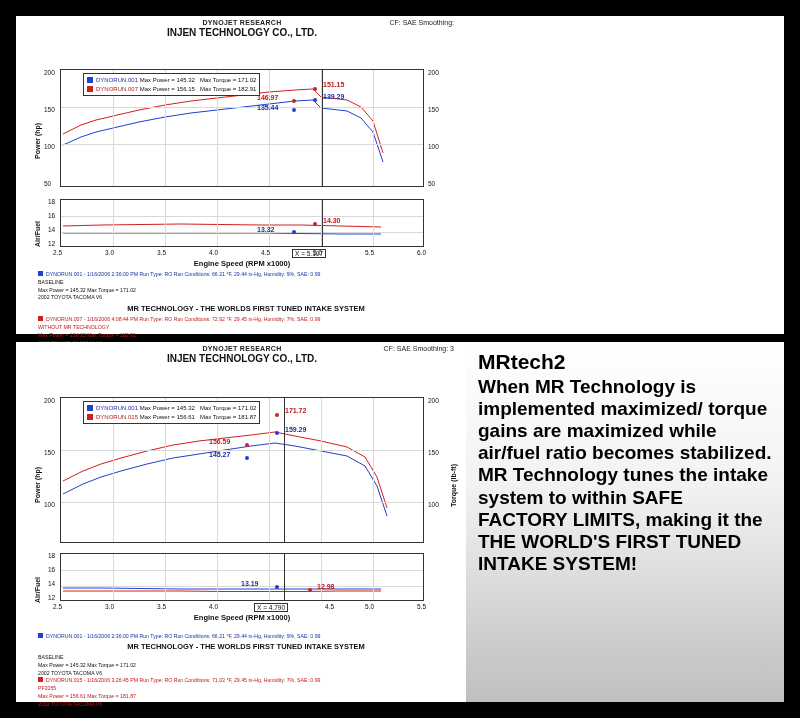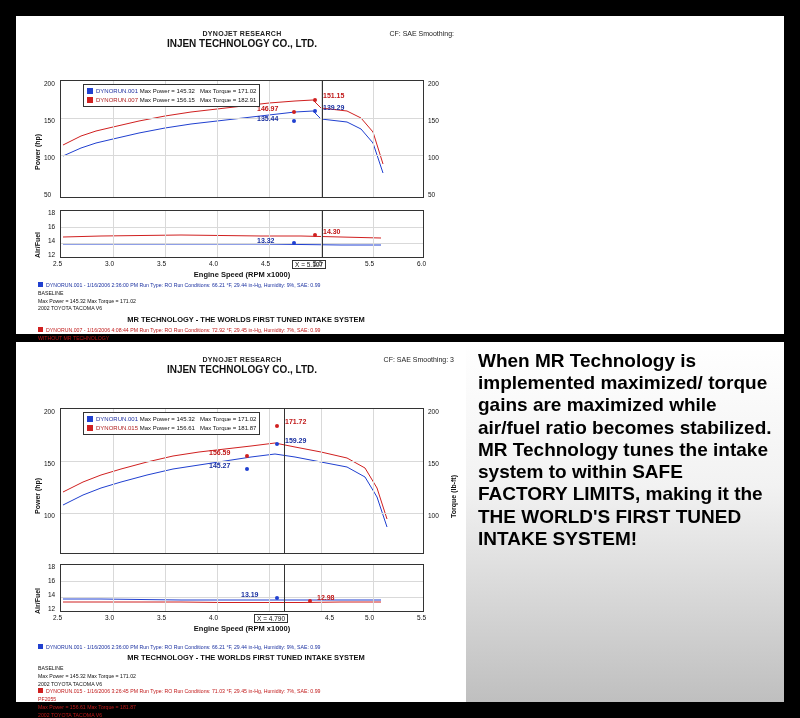--- a/index.html
+++ b/index.html
@@ -13,21 +13,21 @@
   .chart-area{position:absolute;left:0;top:0;width:450px;height:100%;background:#fff;}
   .text-area{position:absolute;left:450px;top:0;width:318px;height:100%;
              background:linear-gradient(to bottom,#ffffff 0%,#fdfdfd 55%,#c9c9c9 100%);
              padding:8px 10px 0 12px;box-sizing:border-box;}
   .text-area.grey{background:linear-gradient(to bottom,#ffffff 0%,#f2f2f2 40%,#bfbfbf 100%);}
 
   .blurb-title{font-size:21px;font-weight:bold;color:#000;line-height:1.12;margin:0 0 2px 0;}
   .blurb-body{font-size:19px;font-weight:bold;color:#000;line-height:1.17;margin:0;}
 
   
-  .dyno{position:absolute;left:10px;top:14px;width:432px;height:100%;}
+  .dyno{position:absolute;left:10px;top:3px;width:432px;height:100%;}
   .dyno-head{text-align:center;position:relative;height:30px;}
   .dh-line1{font-size:7px;font-weight:bold;color:#222;letter-spacing:.3px;}
   .dh-line2{font-size:10px;font-weight:bold;color:#111;margin-top:1px;}
   .dh-right{position:absolute;right:4px;top:0;font-size:7px;color:#222;}
 
   .plot-wrap{position:relative;}
   .plot{position:relative;border:1px solid #333;background:#fff;box-sizing:border-box;}
   .plot .gridv,.plot .gridh{position:absolute;background:#d9d9d9;}
   .plot .gridv{width:1px;top:0;bottom:0;}
   .plot .gridh{height:1px;left:0;right:0;}
@@ -290,17 +290,18 @@
           <div class="frow">2002 TOYOTA TACOMA V6</div>
           <div class="frow"><span class="sqr red"></span><span class="red">DYNORUN.015 - 1/16/2006 3:26:45 PM  Run Type: RO  Run Conditions: 71.03 °F, 29.45 in-Hg,  Humidity:  7%, SAE: 0.99</span></div>
           <div class="frow red">PF2055</div>
           <div class="frow red">Max Power = 156.61  Max Torque = 181.87</div>
           <div class="frow red">2002 TOYOTA TACOMA V6</div>
         </div>
       </div>
     </div>
 
     <div class="text-area grey">
+      <div class="blurb-title">MRtech2</div>
       <div class="blurb-body">When MR Technology is implemented maximized/ torque gains are maximized while air/fuel ratio becomes stabilized. MR Technology tunes the intake system to within SAFE FACTORY LIMITS, making it the THE WORLD'S FIRST TUNED INTAKE SYSTEM!</div>
     </div>
   </div>
 
 </div>
 
 </body></html>

